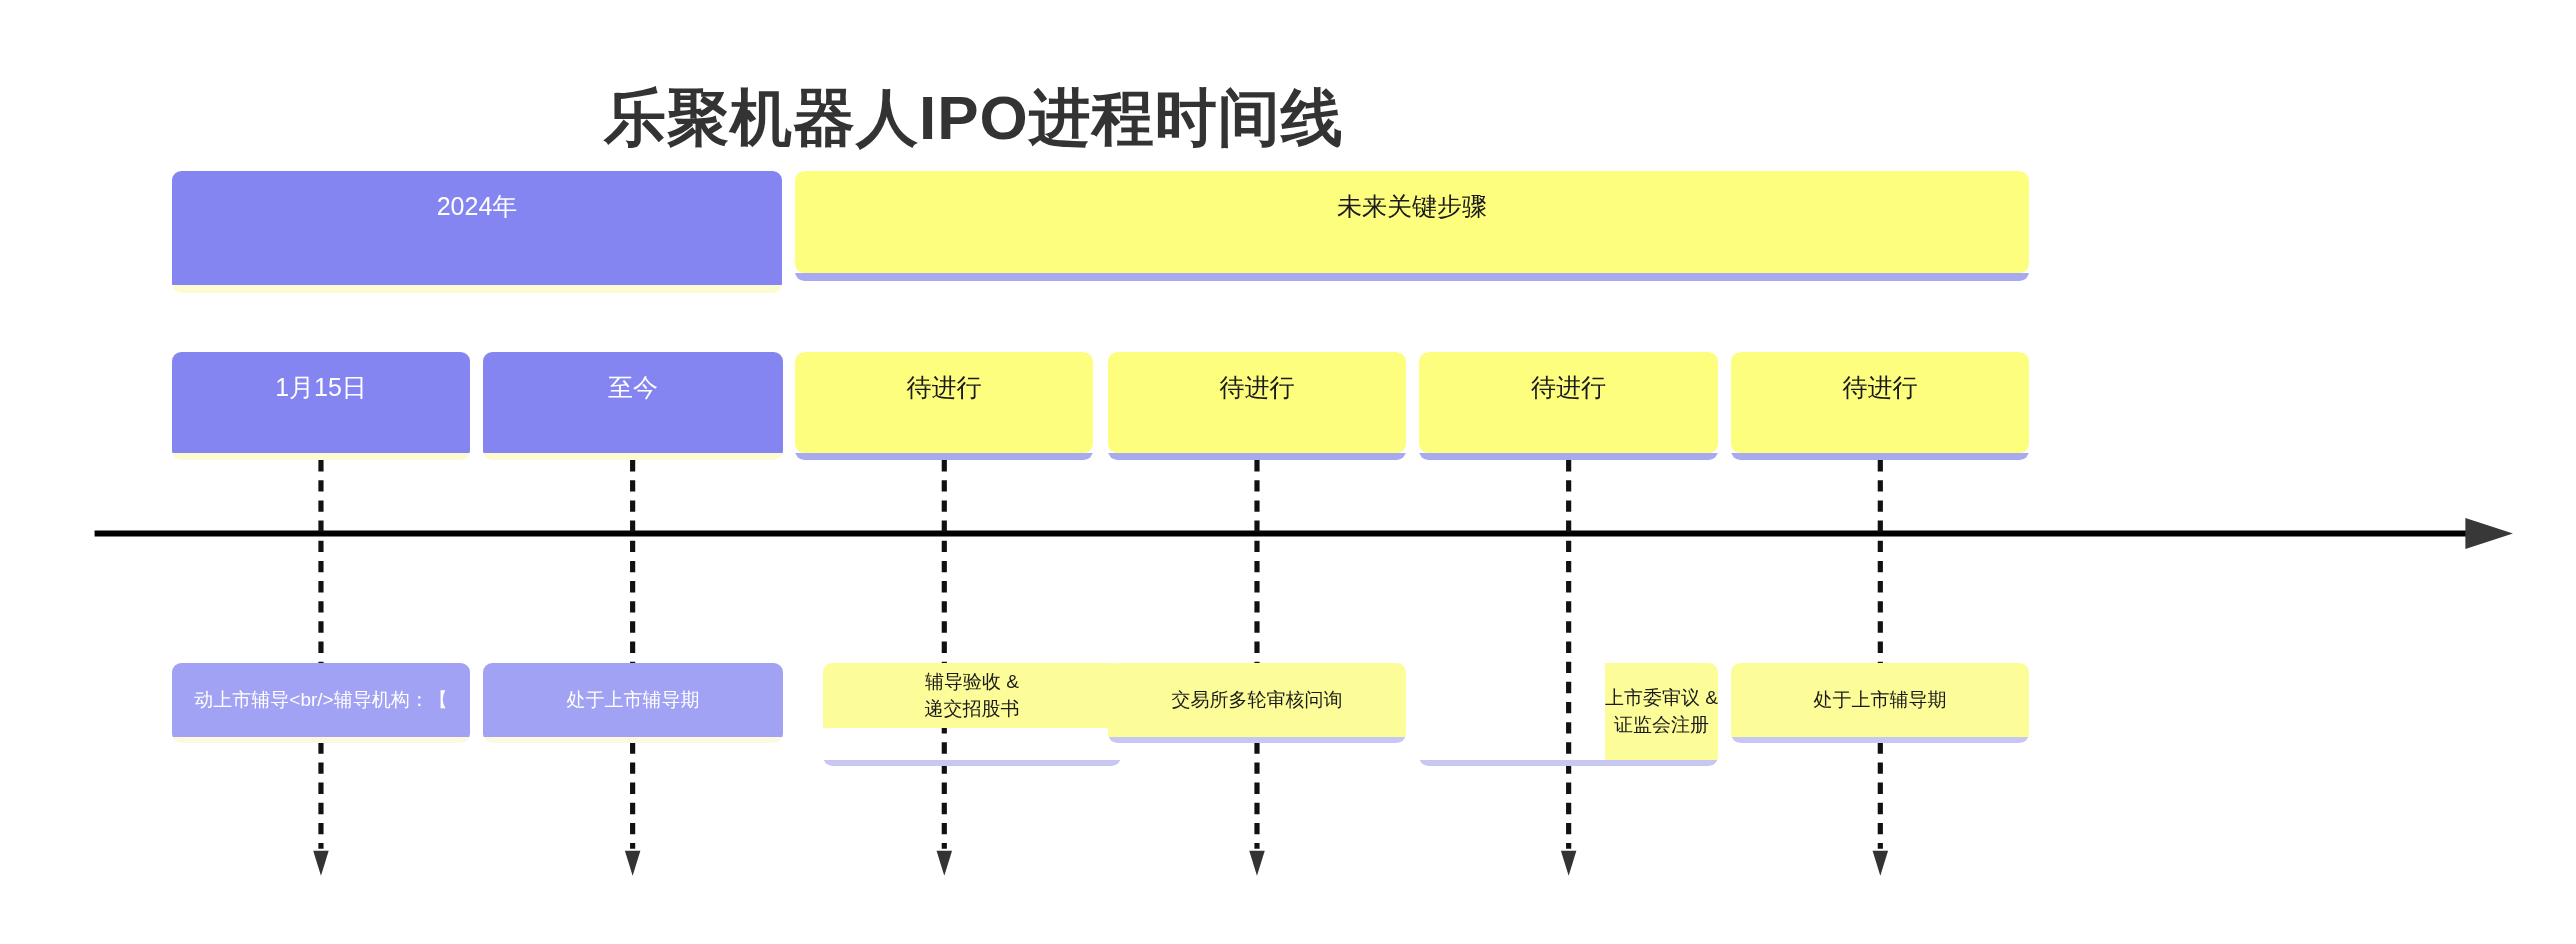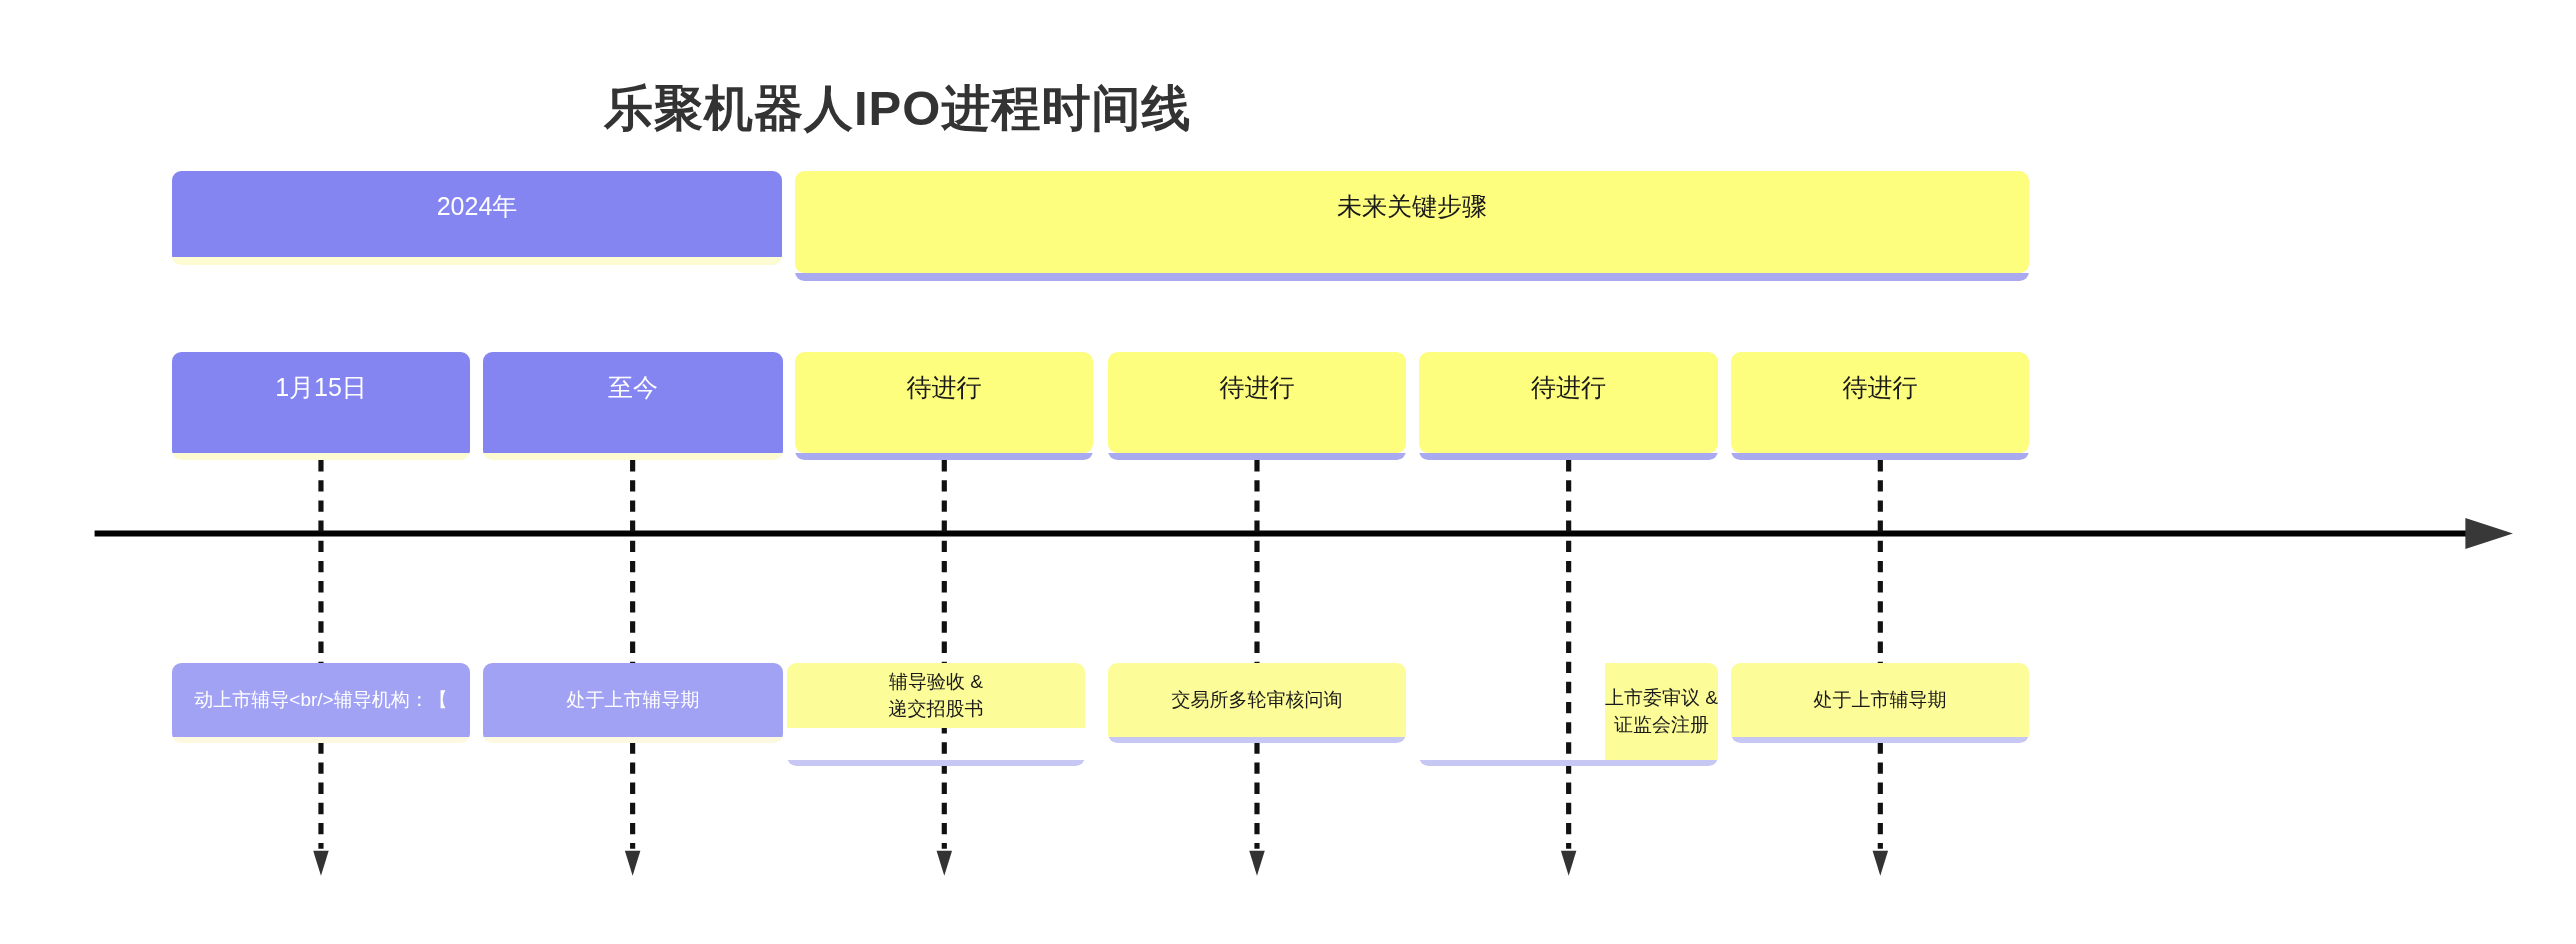--- a/index.html
+++ b/index.html
@@ -10,21 +10,21 @@
     font-family:"Liberation Sans","DejaVu Sans",sans-serif;
     overflow:hidden;
   }
   #axis-layer{position:absolute;left:0;top:0;z-index:0;}
   .axis-line{stroke:var(--axis,#000);stroke-width:12;}
   .axis-arrowhead{fill:var(--arrowhead,#383838);}
   .dash-line{stroke:#111;stroke-width:10;stroke-dasharray:22 17;}
   .dash-arrowhead{fill:#333;}
   #diagram-title{
     position:absolute;left:604px;top:76px;z-index:2;
-    font-size:49px;font-weight:700;color:var(--title-text,#333);
+    font-size:62px;font-weight:700;color:var(--title-text,#333);
     white-space:nowrap;letter-spacing:1px;
   }
   .box{
     position:absolute;z-index:1;
     border-radius:9.3px;overflow:hidden;
     display:flex;flex-direction:column;
   }
   .fill{
     flex:1;display:flex;justify-content:center;
     overflow:hidden;
@@ -73,21 +73,21 @@
     <polygon class="dash-arrowhead" points="606,1646 636,1646 621,1694"></polygon>
     <polygon class="dash-arrowhead" points="1209,1646 1239,1646 1224,1694"></polygon>
     <polygon class="dash-arrowhead" points="1812,1646 1842,1646 1827,1694"></polygon>
     <polygon class="dash-arrowhead" points="2417,1646 2447,1646 2432,1694"></polygon>
     <polygon class="dash-arrowhead" points="3020,1646 3050,1646 3035,1694"></polygon>
     <polygon class="dash-arrowhead" points="3623,1646 3653,1646 3638,1694"></polygon>
   </svg>
 
   <div id="diagram-title">乐聚机器人IPO进程时间线</div>
 
-  <div class="box purple" style="left:172px;top:171px;width:610px;height:94px;">
+  <div class="box purple" style="left:172px;top:171px;width:610px;height:122px;">
     <div class="fill top-label">
       <div class="label">2024年</div>
     </div>
     <div class="strip"></div>
   </div>
   <div class="box yellow" style="left:795px;top:171px;width:1234px;height:110px;">
     <div class="fill top-label">
       <div class="label">未来关键步骤</div>
     </div>
     <div class="strip"></div>
@@ -135,21 +135,21 @@
       <div class="event-text">动上市辅导&lt;br/&gt;辅导机构：【</div>
     </div>
     <div class="strip"></div>
   </div>
   <div class="box purple-ev" style="left:483px;top:663px;width:300px;height:80px;">
     <div class="fill center-label">
       <div class="event-text">处于上市辅导期</div>
     </div>
     <div class="strip"></div>
   </div>
-  <div class="box yellow-ev" style="left:787px;top:663px;width:298px;height:103px;gap:32px;">
+  <div class="box yellow-ev" style="left:823px;top:663px;width:298px;height:103px;gap:32px;">
     <div class="fill center-label">
       <div class="event-text multiline">辅导验收 &amp;
 递交招股书</div>
     </div>
     <div class="strip"></div>
   </div>
   <div class="box yellow-ev" style="left:1108px;top:663px;width:298px;height:80px;justify-content:center;">
     <div class="fill center-label">
       <div class="event-text">交易所多轮审核问询</div>
     </div>

